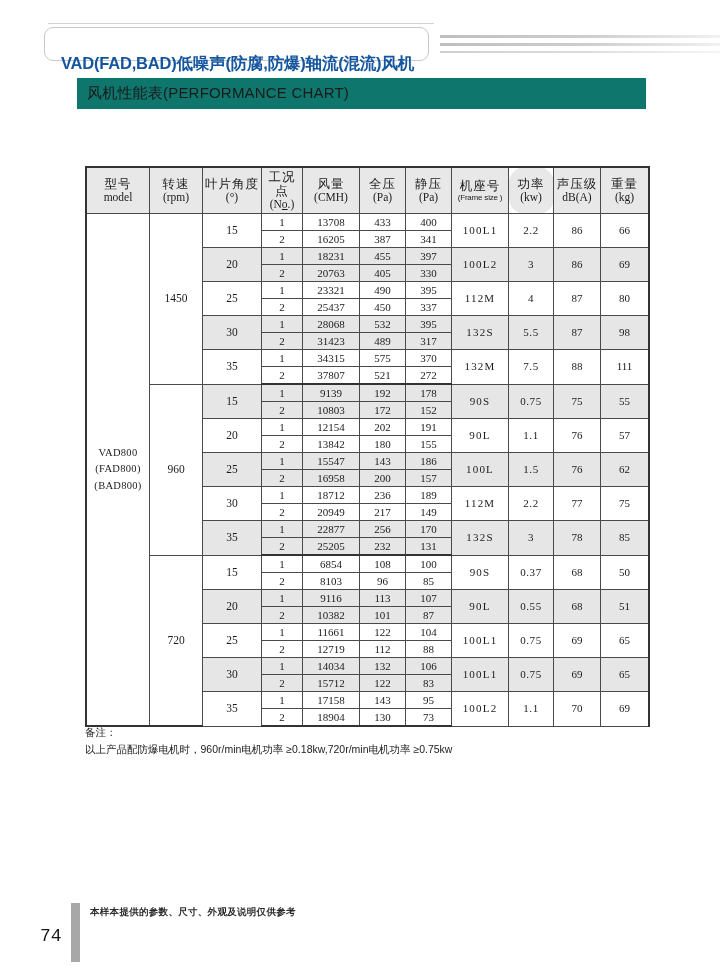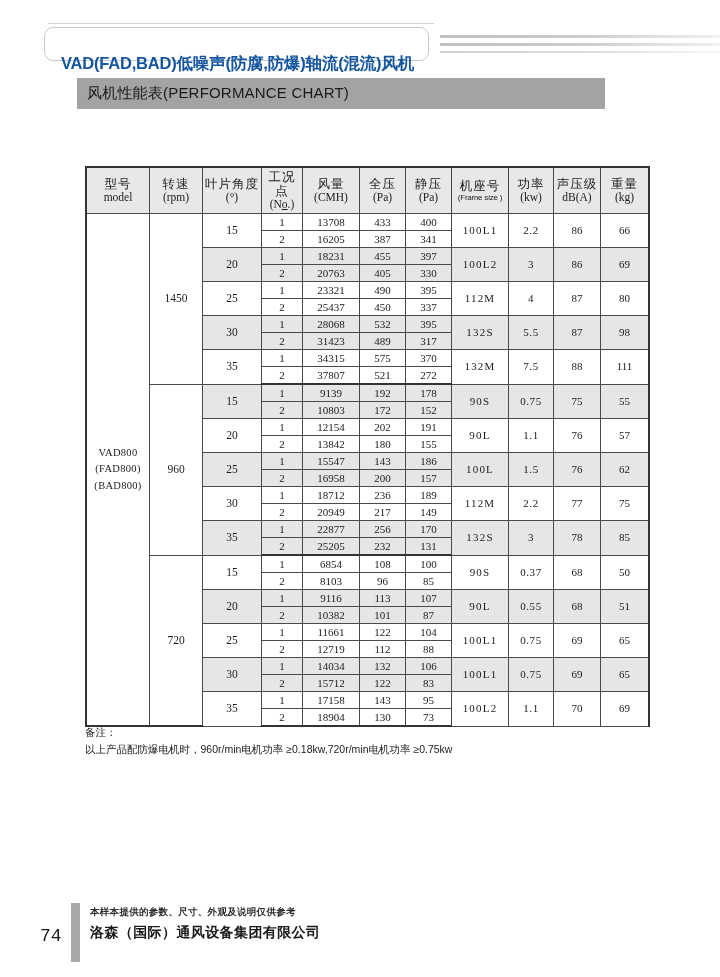--- a/index.html
+++ b/index.html
@@ -74,23 +74,23 @@
   .deco-line.l1 { top: 3px; }
   .deco-line.l2 { top: 11px; }
   .deco-line.l3 { top: 19px; height: 2px;
     background: linear-gradient(to right, #cfcfcf 0%, #dcdcdc 45%, #f0f0f0 78%, #ffffff 100%); }
 
   
   .section-banner {
     position: absolute;
     left: 77px;
     top: 78px;
-    width: 528px;
+    width: 569px;
     height: 31px;
-    background: #a3a3a3;
+    background: #0f766e;
     display: flex;
     align-items: center;
   }
   .section-banner-text {
     font-family: "Liberation Sans", "DejaVu Sans", sans-serif;
     font-size: 15px;
     color: #1a1a1a;
     padding-left: 10px;
     letter-spacing: 0.2px;
     white-space: nowrap;
@@ -265,21 +265,21 @@
           <span class="th-en">(Pa)</span>
         </th>
         <th class="outer-t" style="width: 45px;">
           <span class="th-cn">静压</span>
           <span class="th-en">(Pa)</span>
         </th>
         <th class="outer-t" style="width: 56px;">
           <span class="th-cn">机座号</span>
           <span class="th-en small">(Frame size )</span>
         </th>
-        <th class="outer-t" style="width: 44px;">
+        <th class="outer-t" style="width: 44px; border-radius: 16px;">
           <span class="th-cn">功率</span>
           <span class="th-en">(kw)</span>
         </th>
         <th class="outer-t" style="width: 46px;">
           <span class="th-cn">声压级</span>
           <span class="th-en">dB(A)</span>
         </th>
         <th class="outer-t outer-r" style="width: 47px;">
           <span class="th-cn">重量</span>
           <span class="th-en">(kg)</span>
@@ -555,14 +555,13 @@
 
 <div class="footnote">
   <div>备注：</div>
   <div>以上产品配防爆电机时，960r/min电机功率 ≥0.18kw,720r/min电机功率 ≥0.75kw</div>
 </div>
 
 <div class="footer">
   <div class="footer-pageno">74</div>
   <div class="footer-bar"></div>
   <div class="footer-line1">本样本提供的参数、尺寸、外观及说明仅供参考</div>
-  <div class="footer-line2">洛森（国际）通风设备集团有限公司</div>
 </div>
 
 </body></html>

